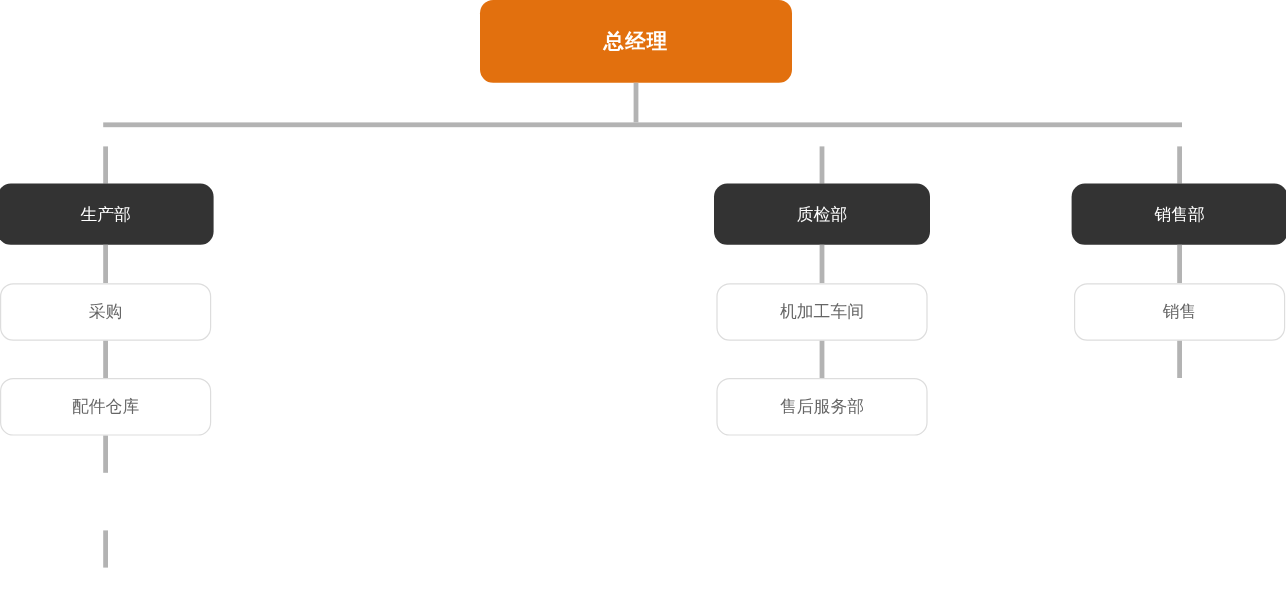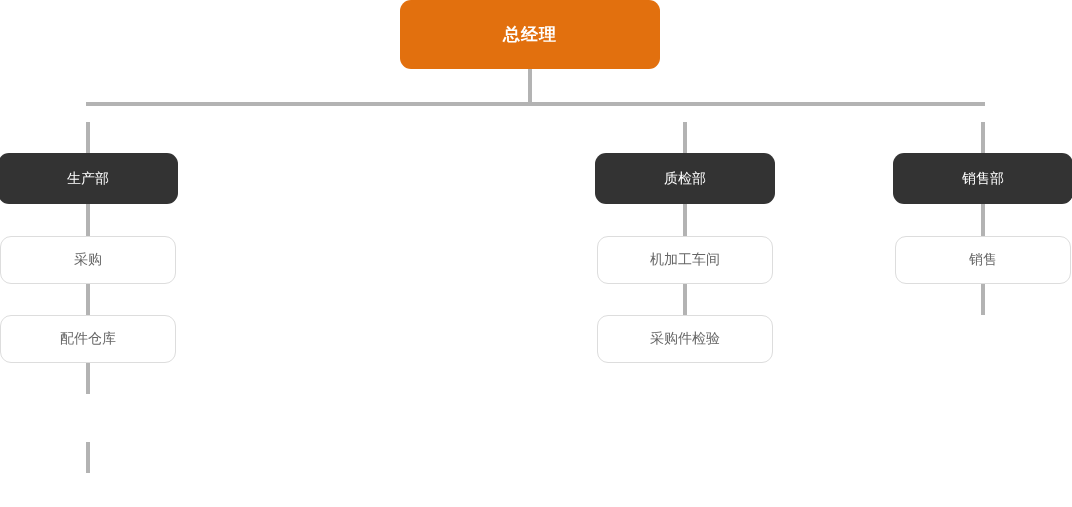--- a/index.html
+++ b/index.html
@@ -82,21 +82,21 @@
     <div class="conn v stub-r2"></div>
   </div>
 
 
   <div class="col col-3">
     <div class="conn v stub-top"></div>
     <div class="node dept-node">质检部</div>
     <div class="conn v stub-dept"></div>
     <div class="node child-node row-0">机加工车间</div>
     <div class="conn v stub-r0"></div>
-    <div class="node child-node row-1">采购件检验</div>
+    <div class="node child-node row-1">售后服务部</div>
   </div>
 
   <div class="col col-4">
     <div class="conn v stub-top"></div>
     <div class="node dept-node">销售部</div>
     <div class="conn v stub-dept"></div>
     <div class="node child-node row-0">销售</div>
     <div class="conn v stub-r0"></div>
   </div>
 

